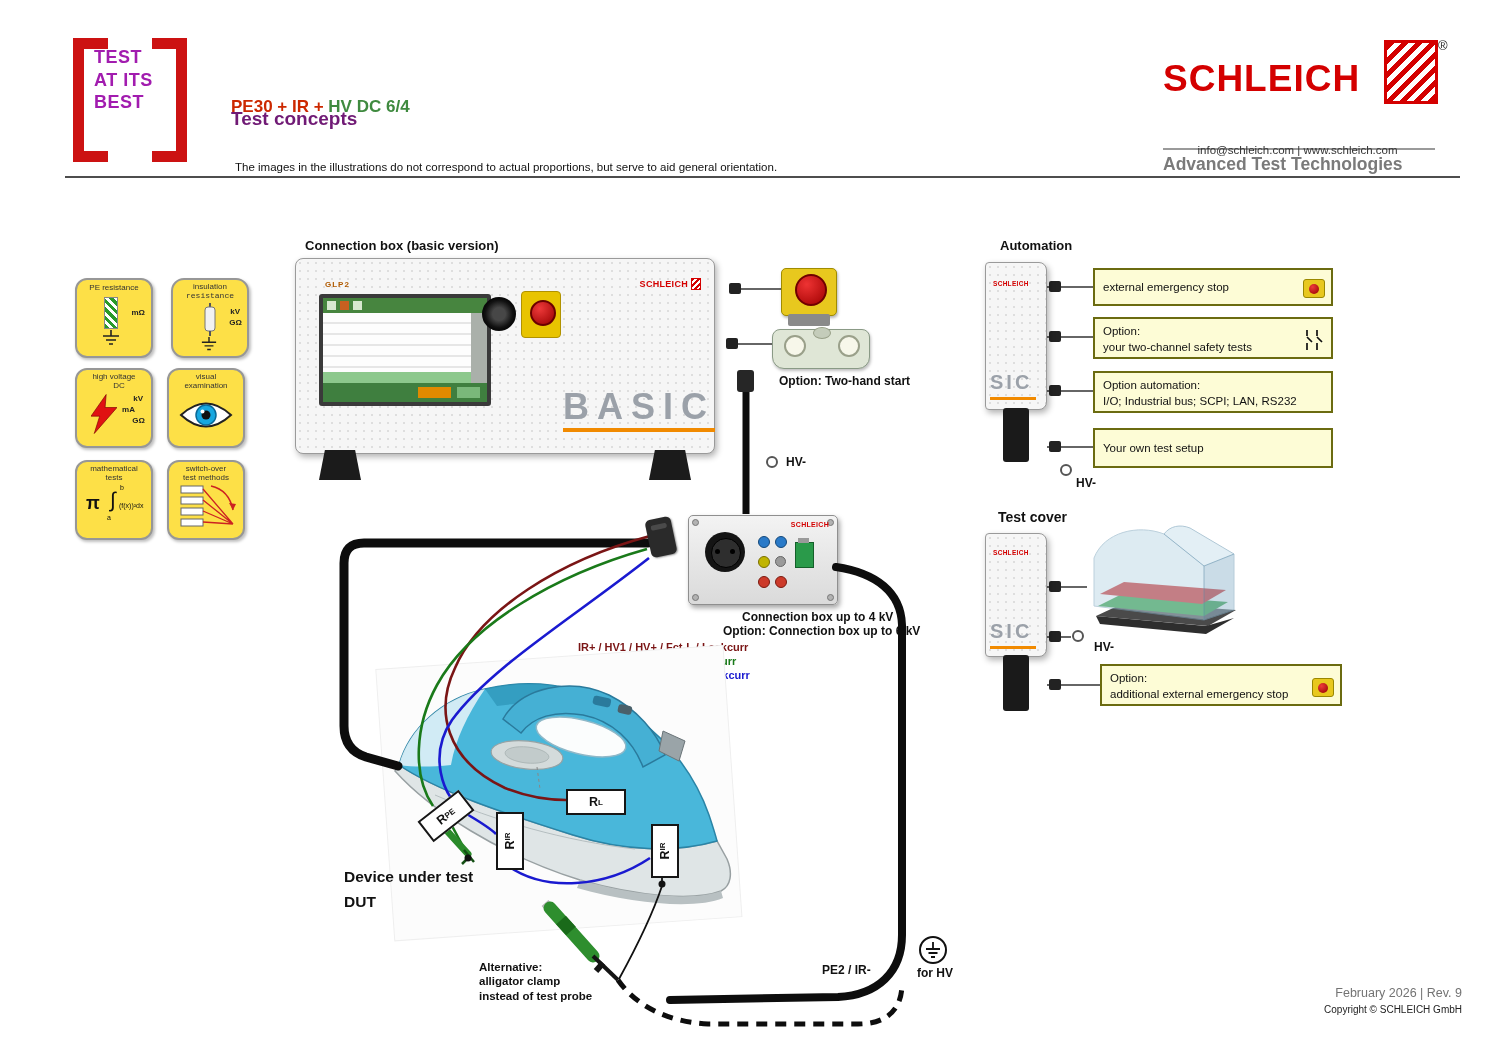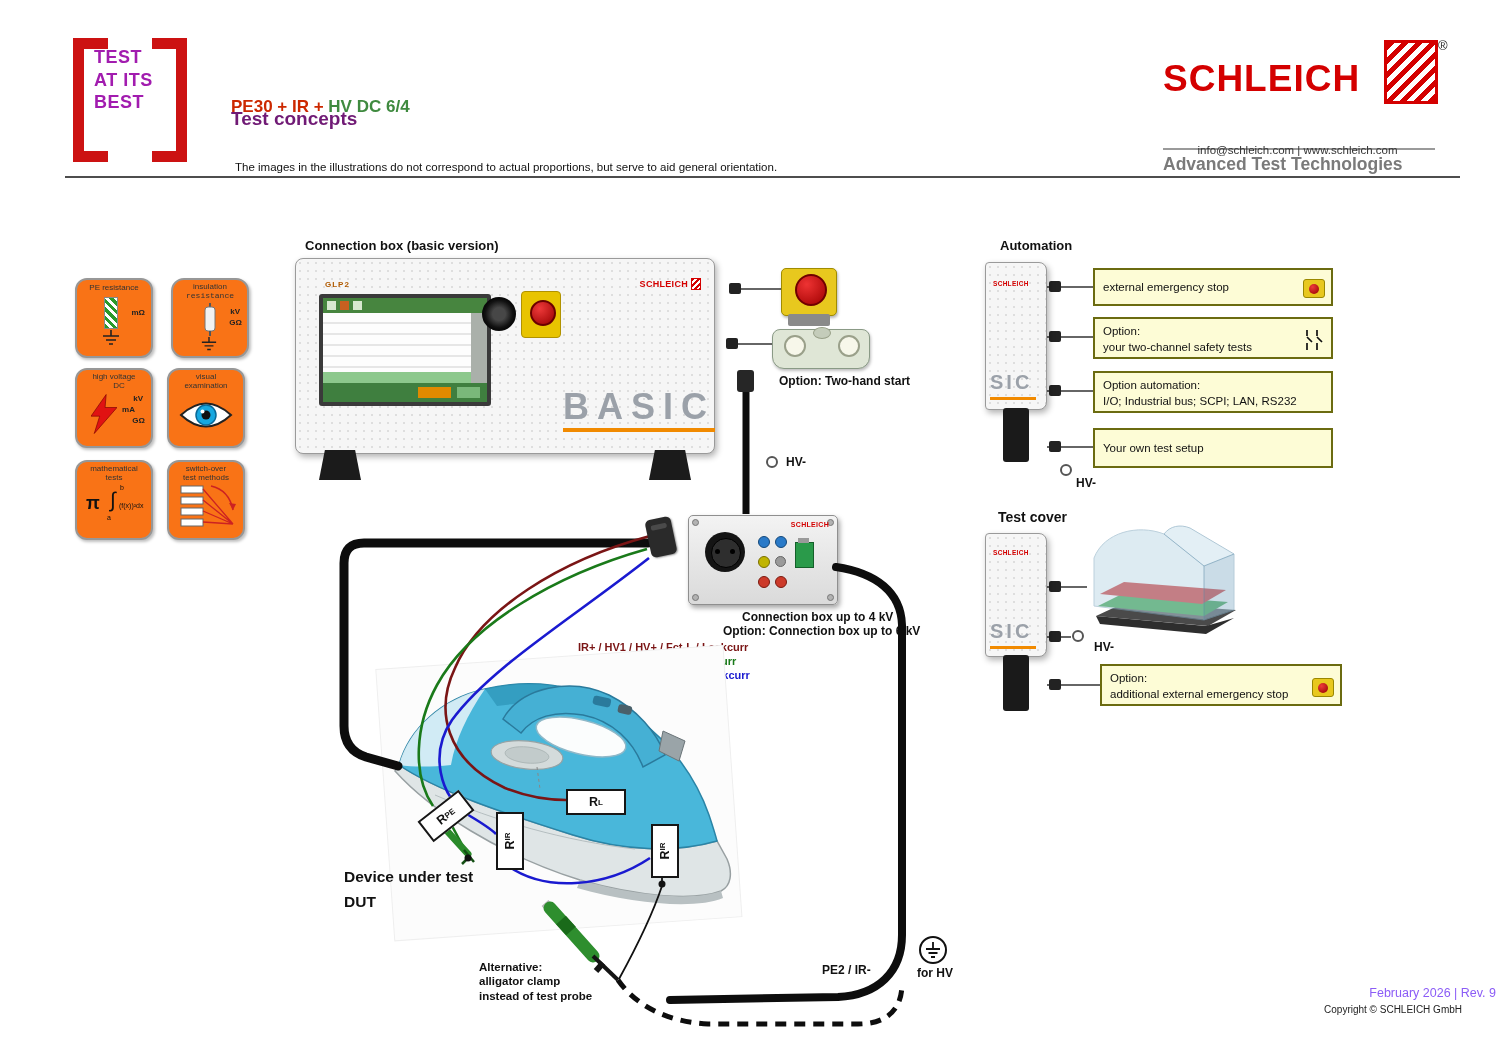--- a/index.html
+++ b/index.html
@@ -12,21 +12,21 @@
   .tib-br-l{position:absolute;left:0;top:0;bottom:0;width:24px;
             border-left:11px solid #cc1212;border-top:11px solid #cc1212;border-bottom:11px solid #cc1212;}
   .tib-br-r{position:absolute;right:0;top:0;bottom:0;width:24px;
             border-right:11px solid #cc1212;border-top:11px solid #cc1212;border-bottom:11px solid #cc1212;}
   .tib-line{font-size:18px;font-weight:bold;color:#a21caf;line-height:1.25;letter-spacing:.5px;}
   
   .brand-name{font-size:37px;font-weight:bold;color:#d40000;letter-spacing:1px;}
   .brand-mark{width:48px;height:58px;border:3px solid #d40000;
               background:repeating-linear-gradient(135deg,#d40000 0 5px,#fff 5px 10px);}
   
-  .tile{width:74px;height:76px;background:#f97316;border:2px solid #979797;border-radius:12px;
+  .tile{width:74px;height:76px;background:#fde047;border:2px solid #979797;border-radius:12px;
         box-shadow:1.5px 2px 3px rgba(0,0,0,.25);}
   .tile-lab{position:absolute;left:0;right:0;text-align:center;font-size:8px;color:#333;line-height:1.1;}
   .tile-unit{position:absolute;font-size:8px;color:#222;font-weight:bold;}
   
   .device-body{background:#f6f6f6;background-image:radial-gradient(#dedede 1.1px,transparent 1.2px);
                background-size:8px 8px;border:1px solid #9a9a9a;border-radius:8px;
                box-shadow:2px 3px 6px rgba(0,0,0,.3);}
   .foot{background:#1b1b1b;clip-path:polygon(14% 0,86% 0,100% 100%,0 100%);}
   .basic-txt{font-weight:bold;color:#9ba1a9;letter-spacing:8px;}
   .orange-bar{background:#f18a00;}
@@ -405,16 +405,16 @@
   <div class="abs pline" style="left:1047px;top:684px;width:53px;"></div>
   <div class="abs plug" style="left:1049px;top:679px;"></div>
   <div class="abs ybox" style="left:1100px;top:664px;width:242px;height:42px;">
     <div>Option:</div>
     <div>additional external emergency stop</div>
     <span class="estop-mini" style="right:6px;top:12px;">
         <i></i>
       </span>
   </div>
 
-  <div class="abs" style="left:1196px;top:986px;width:300px;text-align:right;font-size:12.5px;color:#8b5cf6;">February 2026 | Rev. 9</div>
+  <div class="abs" style="left:1162px;top:986px;width:300px;text-align:right;font-size:12.5px;color:#737373;">February 2026 | Rev. 9</div>
   <div class="abs" style="left:1162px;top:1004px;width:300px;text-align:right;font-size:10px;color:#222;">Copyright © SCHLEICH GmbH</div>
 
 </div>
 
 </body></html>

